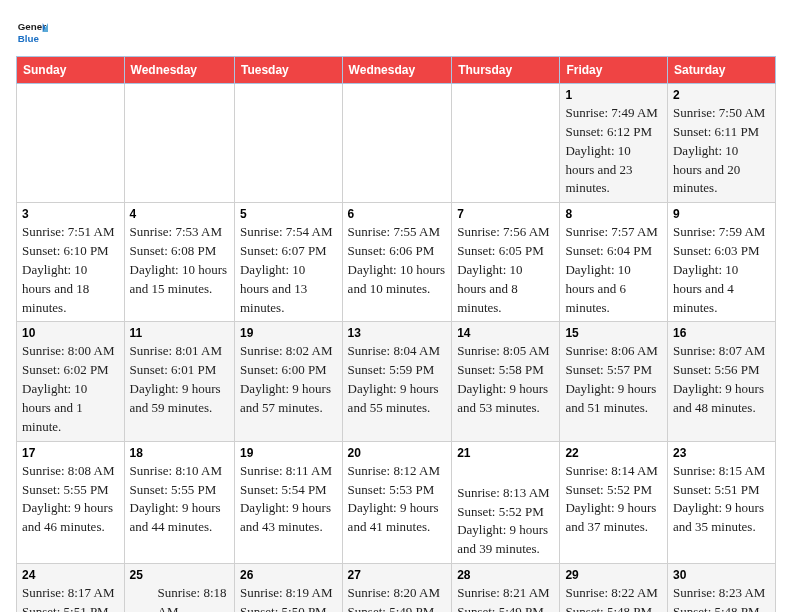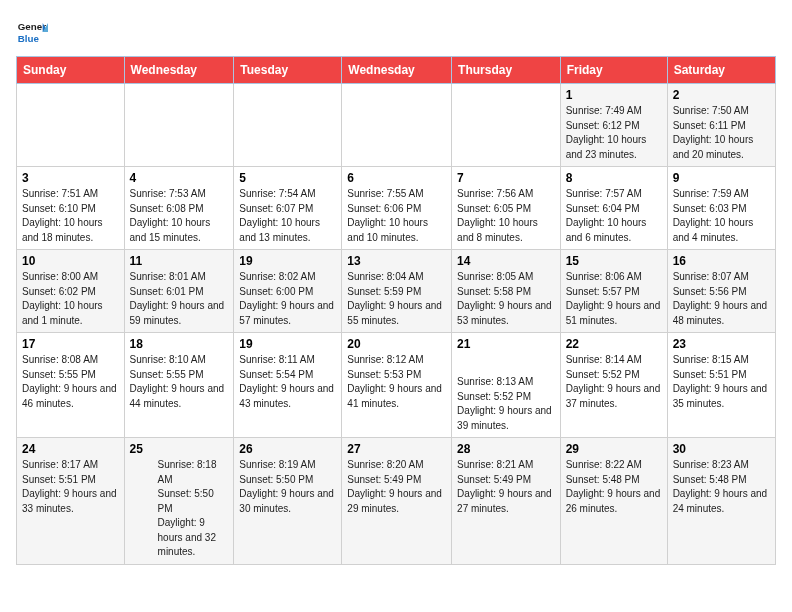--- a/index.html
+++ b/index.html
@@ -62,23 +62,24 @@
     tbody tr:nth-child(odd) td {
       background: #f5f5f5;
     }
     .day-num {
       font-weight: bold;
       font-size: 12px;
       display: block;
       margin-bottom: 2px;
     }
     .day-info {
-      font-size: 10px;
+      font-size: 13px;
       color: #222;
       line-height: 1.45;
+      font-family: Liberation Serif, serif;
     }
     .empty { background: #fff !important; }
   </style>
 </head>
 <body>
 
 <div class="header">
   <div class="logo">
     <svg class="logo-icon" viewBox="0 0 36 36">
       <text x="2" y="16" font-size="11" font-weight="bold" fill="#1a1a1a">General</text>

